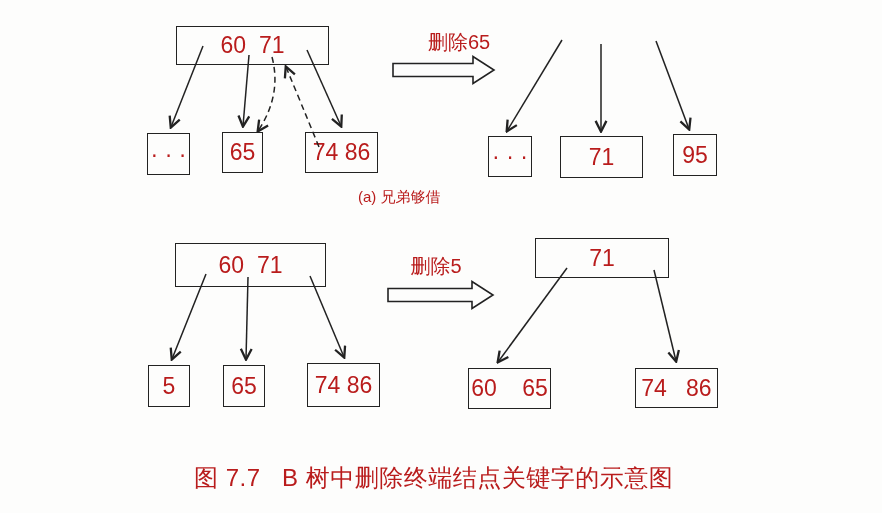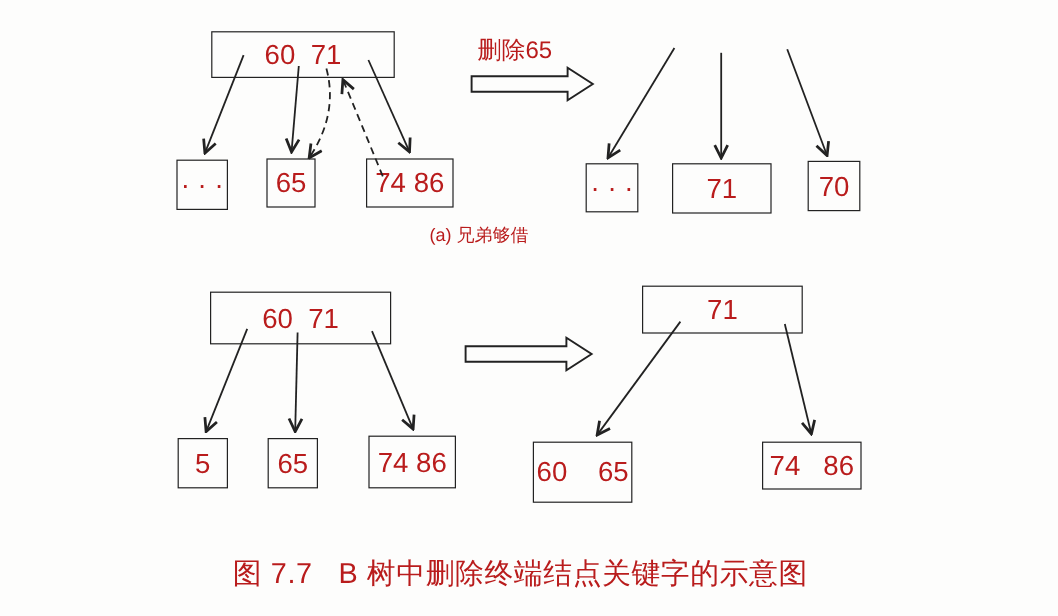--- a/index.html
+++ b/index.html
@@ -17,32 +17,33 @@
 
 <div id="figure">
 
   <div class="box" style="left:156px;top:26px;width:153px;height:39px;">60  71</div>
   <div class="box" style="left:127px;top:133px;width:43px;height:42px;">· · ·</div>
   <div class="box" style="left:202px;top:132px;width:41px;height:41px;">65</div>
   <div class="box" style="left:285px;top:132px;width:73px;height:41px;">74 86</div>
 
   <div class="box" style="left:468px;top:136px;width:44px;height:41px;">· · ·</div>
   <div class="box" style="left:540px;top:136px;width:83px;height:42px;">71</div>
-  <div class="box" style="left:653px;top:134px;width:44px;height:42px;">70</div>
+  <div class="box" style="left:653px;top:134px;width:44px;height:42px;">95</div>
 
   <div class="box" style="left:155px;top:243px;width:151px;height:44px;">60  71</div>
   <div class="box" style="left:128px;top:365px;width:42px;height:42px;">5</div>
   <div class="box" style="left:203px;top:365px;width:42px;height:42px;">65</div>
   <div class="box" style="left:287px;top:363px;width:73px;height:44px;">74 86</div>
 
   <div class="box" style="left:515px;top:238px;width:134px;height:40px;">71</div>
-  <div class="box" style="left:424px;top:368px;width:83px;height:51px;">60    65</div>
+  <div class="box" style="left:448px;top:368px;width:83px;height:41px;">60    65</div>
   <div class="box" style="left:615px;top:368px;width:83px;height:40px;">74   86</div>
 
-  <div class="oplabel" style="left:360px;top:31px;width:98px;">删除65</div>
+  <div class="oplabel" style="left:390px;top:31px;width:98px;">删除65</div>
+  <div class="oplabel" style="left:366px;top:255px;width:100px;">删除5</div>
 
   <div class="caption" style="left:338px;top:188px;">(a) 兄弟够借</div>
   <div class="figcap" style="left:174px;top:462px;">图 7.7   B 树中删除终端结点关键字的示意图</div>
 
   <svg id="arrows" viewBox="0 0 882 513" xmlns="http://www.w3.org/2000/svg">
     <defs>
       <marker id="ah" viewBox="0 0 10 10" refX="8.5" refY="5" markerWidth="9" markerHeight="9" orient="auto">
         <path d="M1,1 L9,5 L1,9" fill="none" stroke="#222" stroke-width="1.7"></path>
       </marker>
     </defs>

